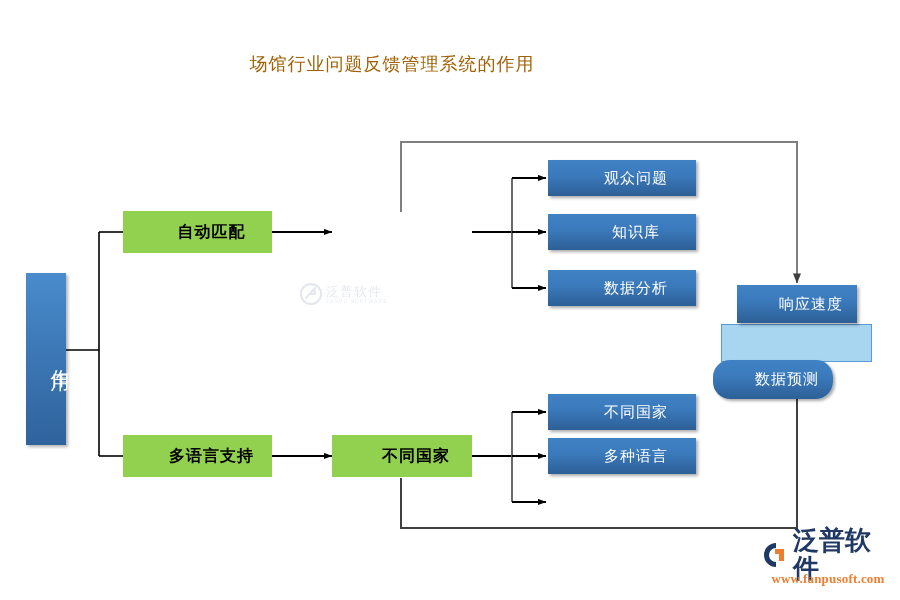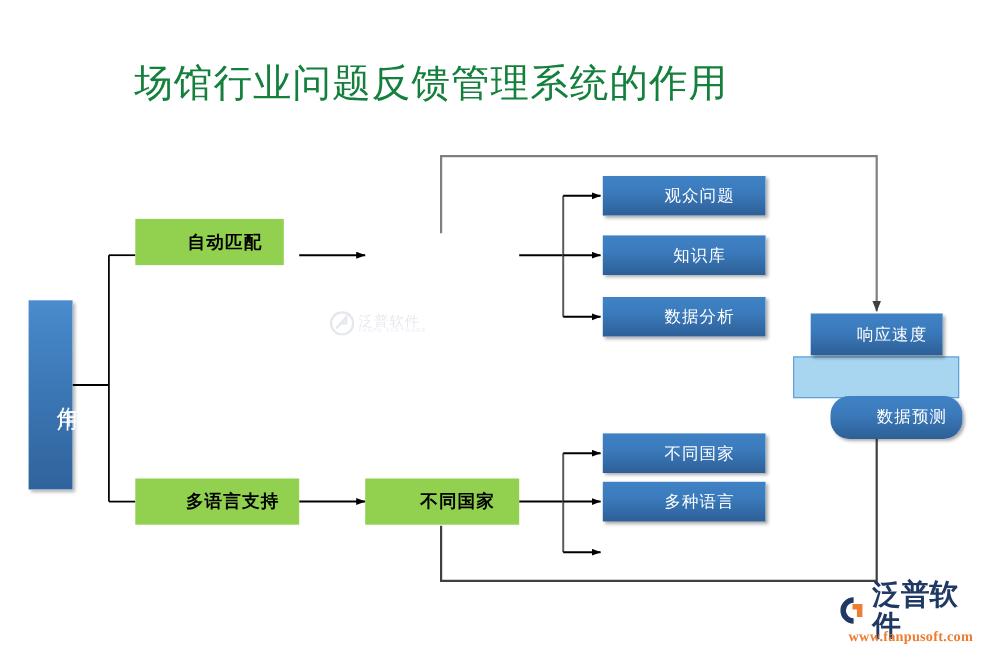--- a/index.html
+++ b/index.html
@@ -20,23 +20,23 @@
     background: #ffffff;
   }
 
   
   .title {
     position: absolute;
     left: 0;
     top: 52px;
     width: 784px;
     text-align: center;
-    font-size: 35px;
+    font-size: 18px;
     font-weight: 400;
-    color: #15803d;
+    color: #a16207;
     letter-spacing: 1px;
     font-family: "Liberation Serif", "DejaVu Serif", serif;
   }
 
   
   svg.wires {
     position: absolute;
     left: 0;
     top: 0;
     width: 900px;
@@ -203,21 +203,21 @@
       <path d="M512,502 L546,502" stroke="#000000" stroke-width="1.8" fill="none" marker-end="url(#arrowDark)"></path>
     </g>
 
     <path d="M401,212 L401,142 L797,142 L797,283" stroke="#7f7f7f" stroke-width="2" fill="none" marker-end="url(#arrowGray)"></path>
 
     <path d="M401,478 L401,528 L797,528 L797,399" stroke="#404040" stroke-width="2" fill="none"></path>
   </svg>
 
   <div class="node root-node" style="left:26px; top:273px; width:40px; height:172px;">作用</div>
 
-  <div class="node green-node" style="left:123px; top:199px; width:135px; height:42px;">自动匹配</div>
+  <div class="node green-node" style="left:123px; top:211px; width:149px; height:42px;">自动匹配</div>
 
   <div class="node green-node" style="left:123px; top:435px; width:149px; height:42px;">多语言支持</div>
 
 
   <div class="node green-node" style="left:332px; top:435px; width:140px; height:42px;">不同国家</div>
 
   <div class="node blue-node" style="left:548px; top:160px; width:148px; height:36px;">观众问题</div>
 
   <div class="node blue-node" style="left:548px; top:214px; width:148px; height:36px;">知识库</div>
 
@@ -225,21 +225,21 @@
 
   <div class="node blue-node" style="left:548px; top:394px; width:148px; height:36px;">不同国家</div>
 
   <div class="node blue-node" style="left:548px; top:438px; width:148px; height:36px;">多种语言</div>
 
 
   <div class="node lightblue-node" style="left:721px; top:324px; width:151px; height:38px;"></div>
 
   <div class="node blue-node" style="left:737px; top:285px; width:120px; height:38px; z-index:3;font-family:Liberation Serif, serif;">响应速度</div>
 
-  <div class="node blue-node" style="left:755px; top:360px; width:120px; height:39px; z-index:3;border-radius:17px;">数据预测</div>
+  <div class="node blue-node" style="left:713px; top:360px; width:120px; height:39px; z-index:3;border-radius:17px;">数据预测</div>
 
   <div class="watermark">
     <div class="wm-mark">
       <svg viewBox="0 0 24 24" width="22" height="22">
         <circle cx="12" cy="12" r="11" fill="none" stroke="#8a9bb5" stroke-width="2.4"></circle>
         <path d="M6 17 L16 6 L16 12 L11 12" fill="none" stroke="#8a9bb5" stroke-width="2.4"></path>
       </svg>
     </div>
     <div class="wm-text">
       <div class="wm-cn">泛普软件</div>

